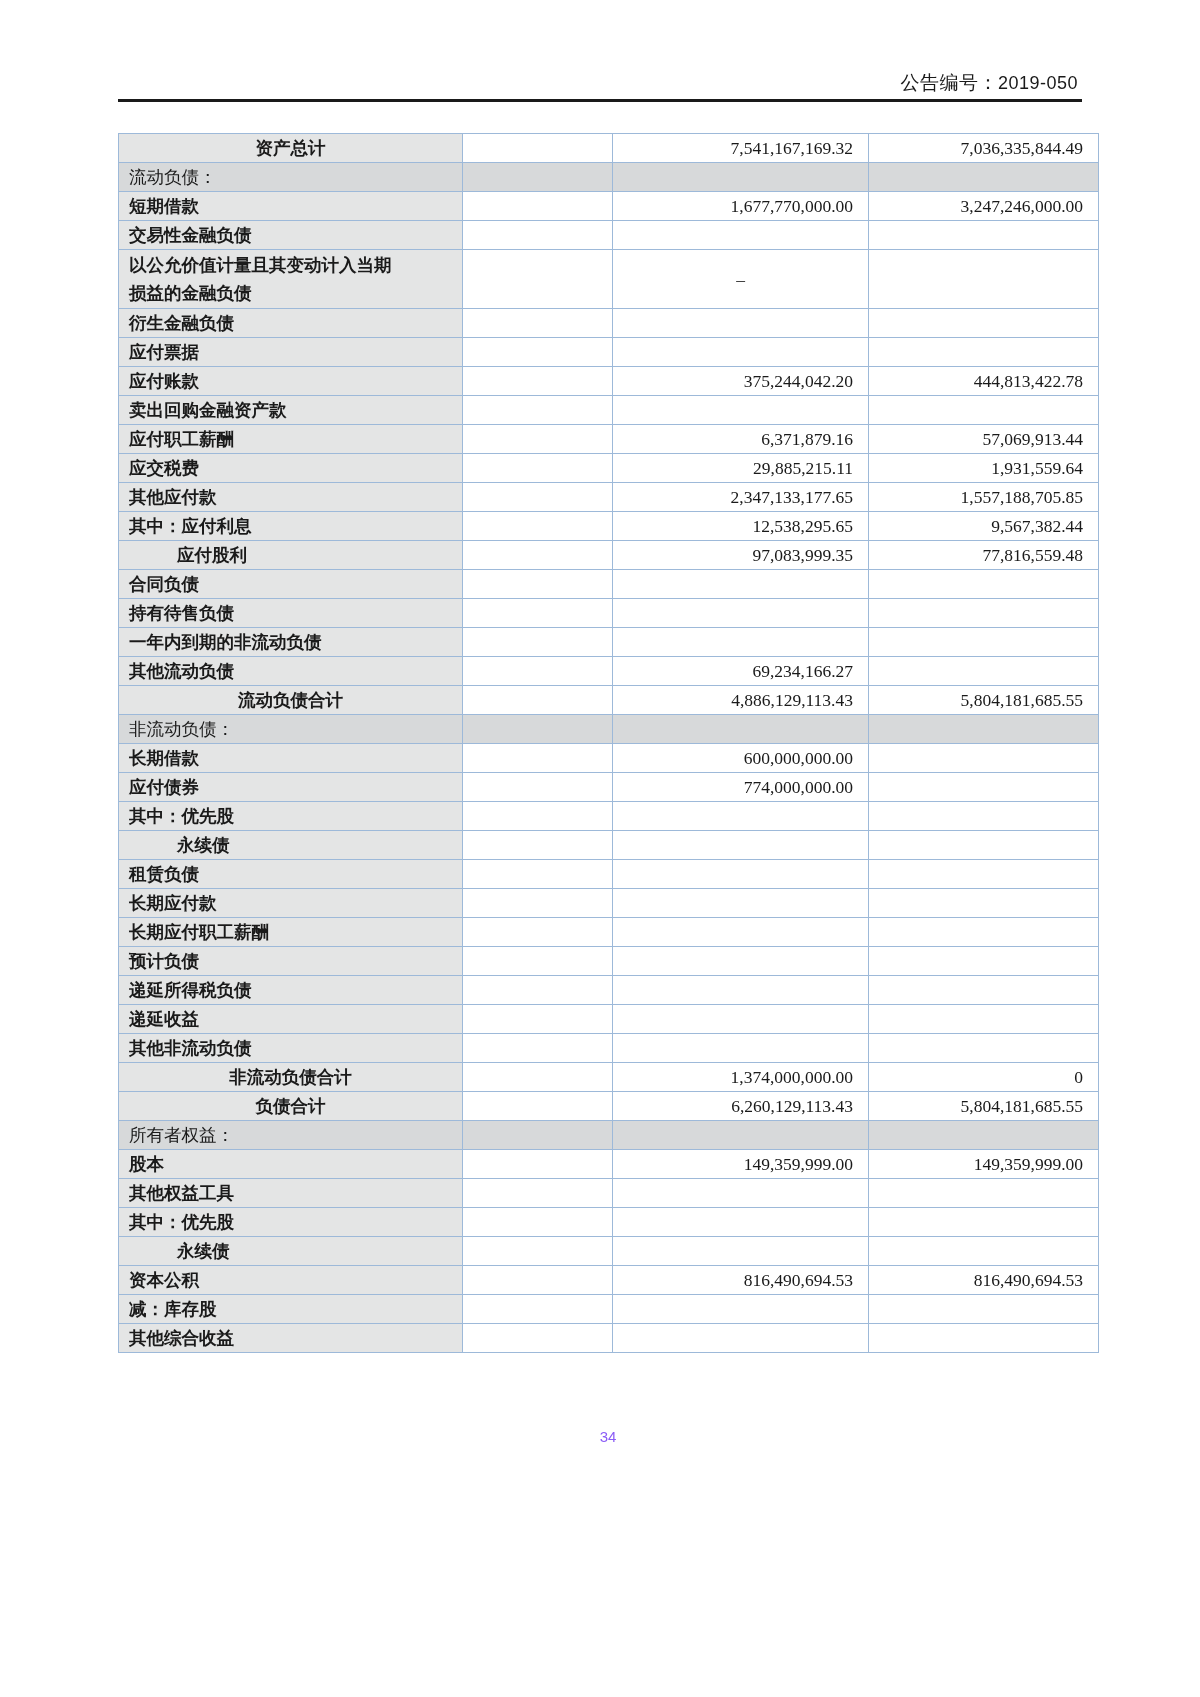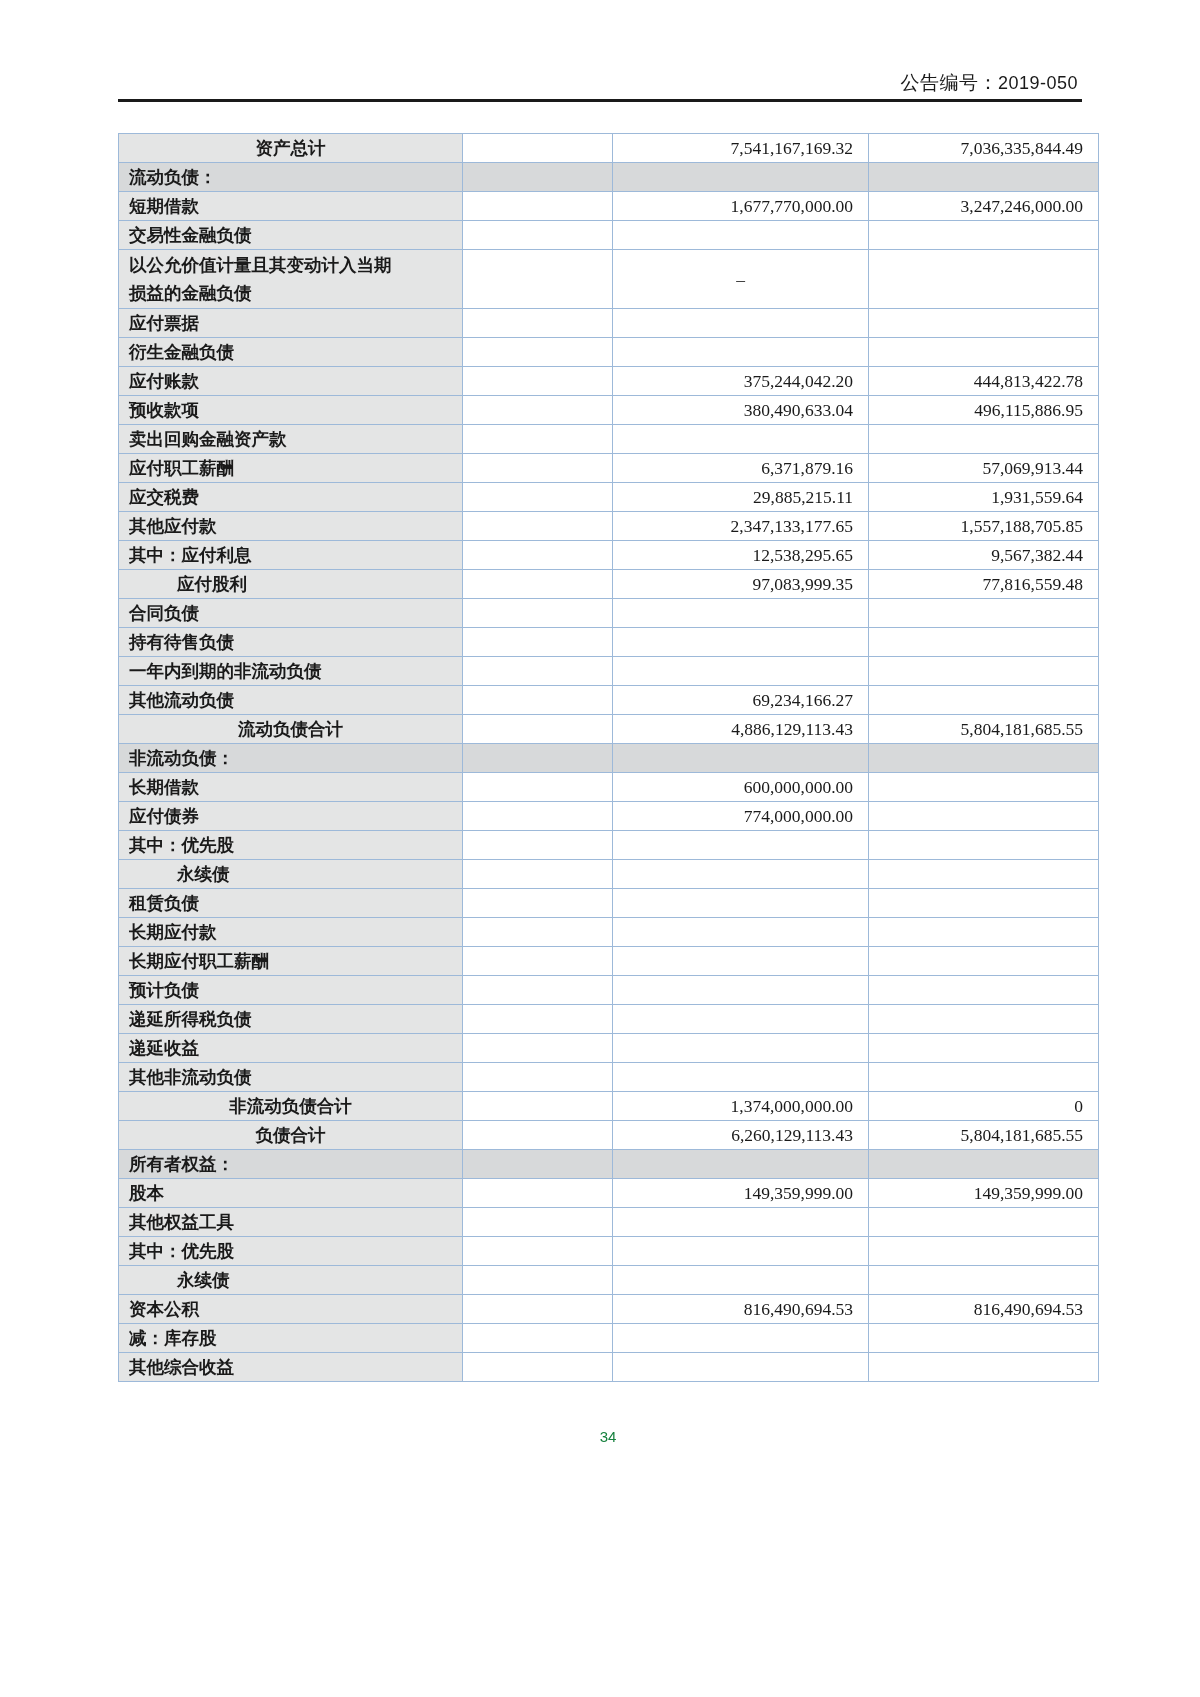--- a/index.html
+++ b/index.html
@@ -59,38 +59,38 @@
     font-weight: bold;
   }
   td.notes { background: #ffffff; }
   td.num {
     text-align: right;
     padding-right: 15px;
     background: #ffffff;
   }
   td.num.center { text-align: center; padding-right: 0; }
   tr.section td { background: #d7d9da; }
-  tr.section td.label { font-weight: bold; }
+  tr.section td.label { font-weight: normal; }
   tr.total td.label {
     font-weight: bold;
     text-align: center;
     padding-left: 0;
     margin-left: 8px;
   }
   td.label.indent { padding-left: 58px; }
   td.label.wrap { white-space: pre-line; padding-top: 1px; padding-bottom: 1px; }
   .page-number {
     position: absolute;
     top: 1428px;
     left: 118px;
     width: 980px;
     text-align: center;
     font-family: "Liberation Sans", sans-serif;
     font-size: 15px;
-    color: #15803d;
+    color: #8b5cf6;
   }
 </style>
 </head>
 <body>
 
 <div class="page">
 
   <div class="doc-header">
     <span>公告编号：</span><span class="anno-no">2019-050</span>
   </div>
@@ -130,44 +130,38 @@
           <td class="num"></td>
         </tr>
         <tr class="data">
           <td class="label wrap">以公允价值计量且其变动计入当期
 损益的金融负债</td>
           <td class="notes"></td>
           <td class="num center">–</td>
           <td class="num"></td>
         </tr>
         <tr class="data">
+          <td class="label">衍生金融负债</td>
+          <td class="notes"></td>
+          <td class="num"></td>
+          <td class="num"></td>
+        </tr>
+        <tr class="data">
           <td class="label">应付票据</td>
-          <td class="notes"></td>
-          <td class="num"></td>
-          <td class="num"></td>
-        </tr>
-        <tr class="data">
-          <td class="label">衍生金融负债</td>
           <td class="notes"></td>
           <td class="num"></td>
           <td class="num"></td>
         </tr>
         <tr class="data">
           <td class="label">应付账款</td>
           <td class="notes"></td>
           <td class="num">375,244,042.20</td>
           <td class="num">444,813,422.78</td>
         </tr>
         <tr class="data">
-          <td class="label">预收款项</td>
-          <td class="notes"></td>
-          <td class="num">380,490,633.04</td>
-          <td class="num">496,115,886.95</td>
-        </tr>
-        <tr class="data">
           <td class="label">卖出回购金融资产款</td>
           <td class="notes"></td>
           <td class="num"></td>
           <td class="num"></td>
         </tr>
         <tr class="data">
           <td class="label">应付职工薪酬</td>
           <td class="notes"></td>
           <td class="num">6,371,879.16</td>
           <td class="num">57,069,913.44</td>

